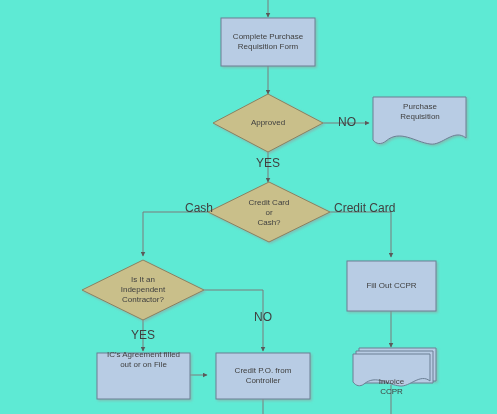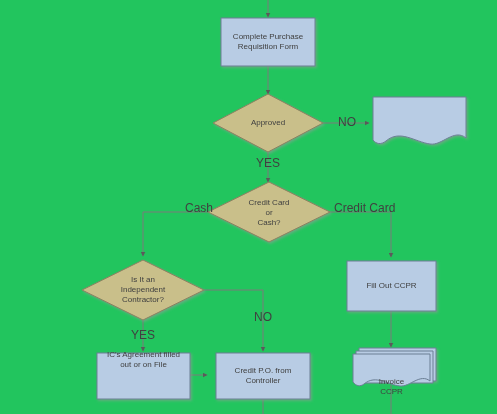--- a/index.html
+++ b/index.html
@@ -10,21 +10,21 @@
   body {
     width: 497px;
     height: 414px;
     font-family: "Liberation Sans", sans-serif;
     overflow: hidden;
   }
   #flowchart-canvas {
     position: relative;
     width: 497px;
     height: 414px;
-    background: #22c55e;
+    background: #5eead4;
   }
   #flow-svg {
     position: absolute;
     left: 0;
     top: 0;
     width: 497px;
     height: 414px;
   }
   .node-label {
     position: absolute;
@@ -116,20 +116,22 @@
                C 388 385, 376 374, 364 384
                C 360 387, 356 386, 353 382 Z" fill="#b8cce4" stroke="#6b7f94" stroke-width="1"></path>
     </g>
   </svg>
 
   <div class="node-label" style="left:221px; top:18px; width:94px; height:48px;">Complete Purchase
 Requisition Form</div>
 
   <div class="node-label" style="left:231px; top:113px; width:74px; height:20px;">Approved</div>
 
+  <div class="node-label" style="left:380px; top:100px; width:80px; height:24px;">Purchase
+Requisition</div>
 
   <div class="node-label" style="left:235px; top:196px; width:68px; height:33px;">Credit Card
 or
 Cash?</div>
 
   <div class="node-label" style="left:106px; top:273px; width:74px; height:34px;">Is It an
 Independent
 Contractor?</div>
 
   <div class="node-label" style="left:347px; top:261px; width:89px; height:50px;">Fill Out CCPR</div>

